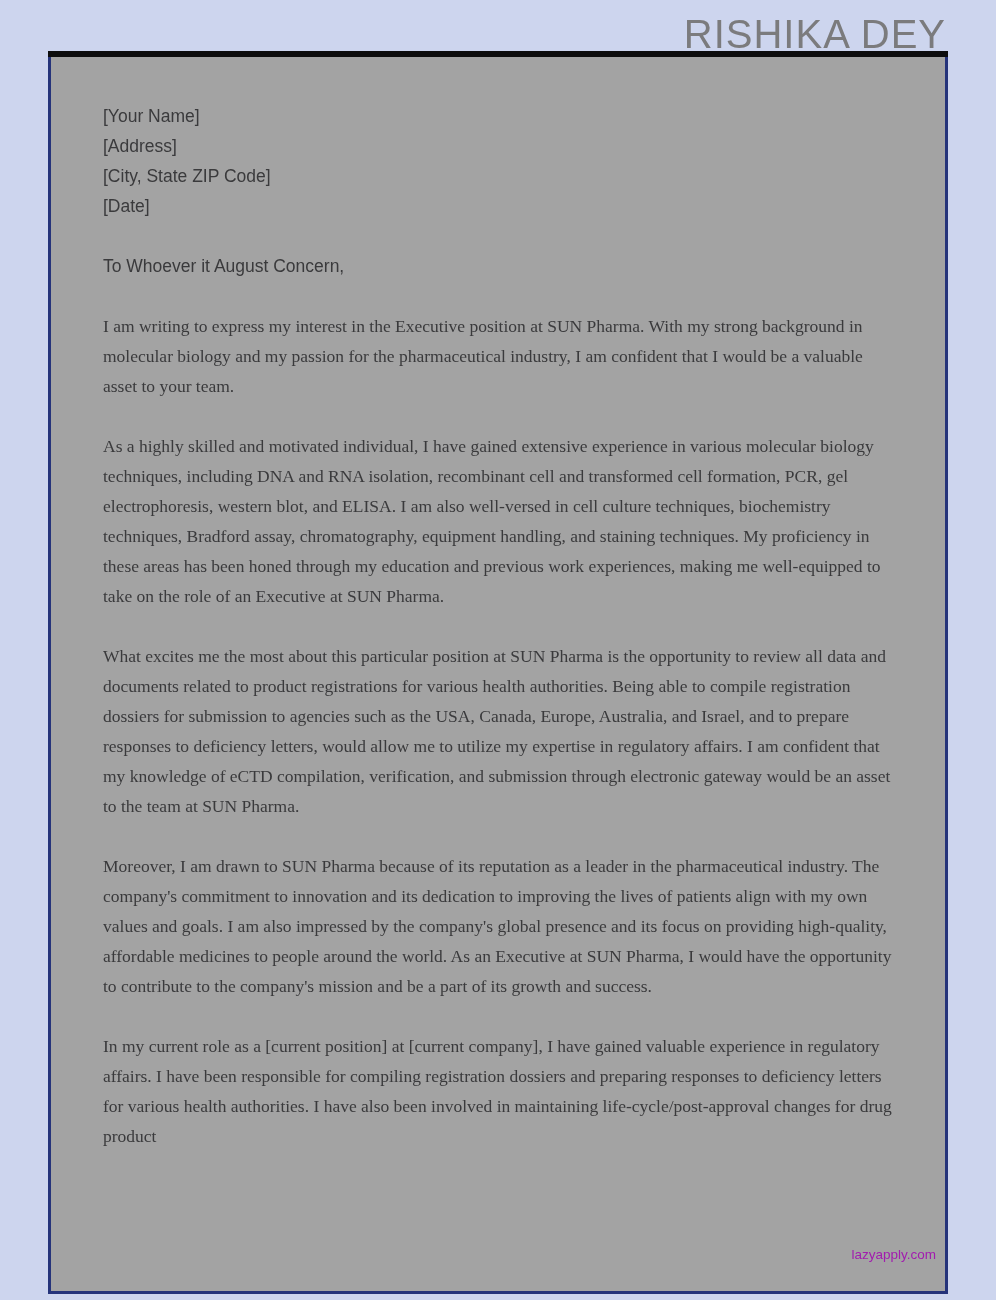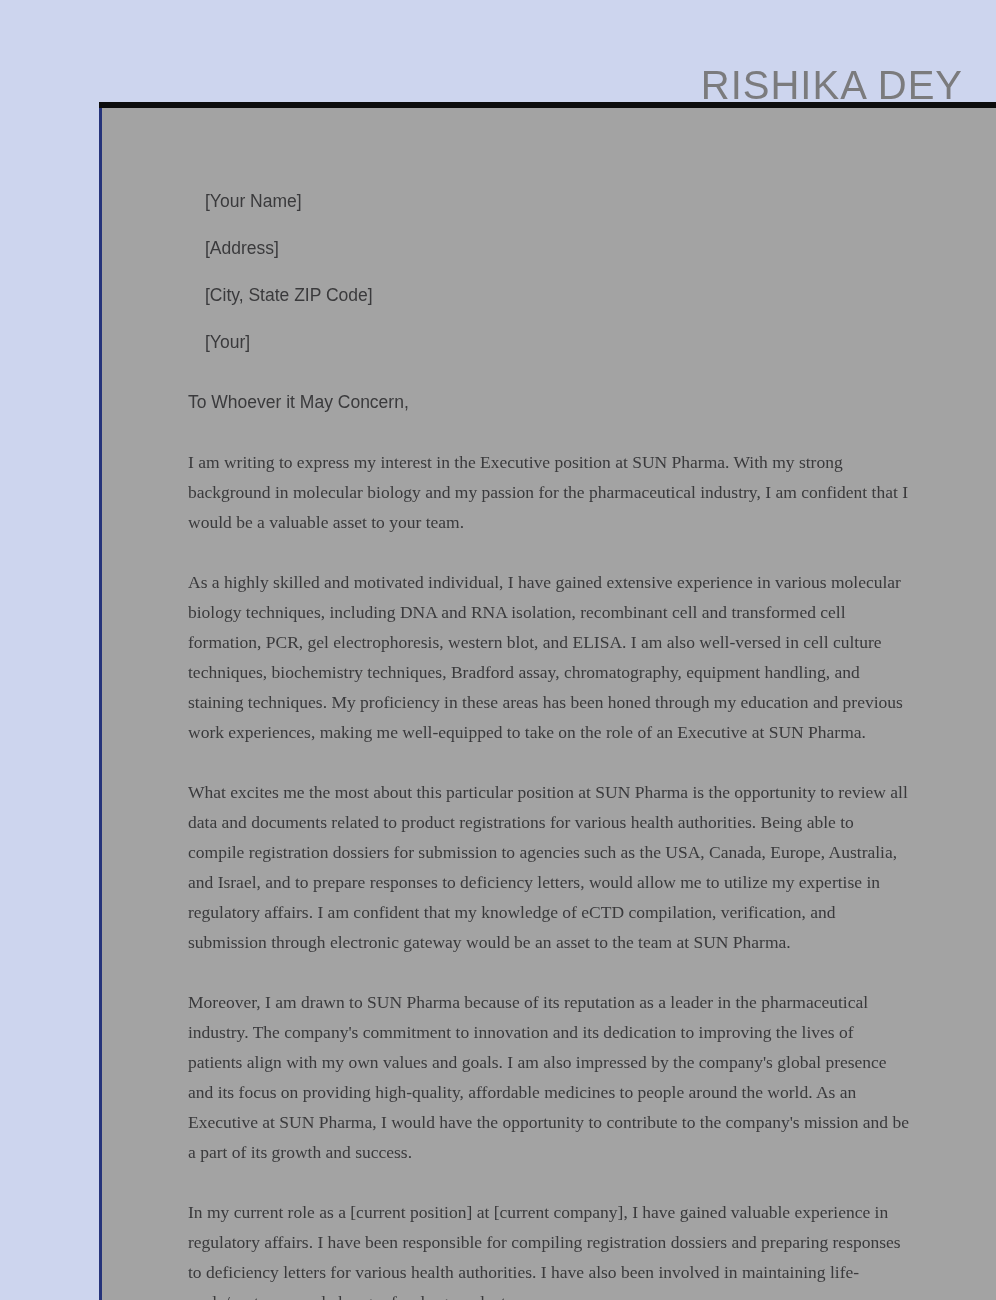--- a/index.html
+++ b/index.html
@@ -1,15 +1,15 @@
 <!DOCTYPE html>
 <html><head>
 <meta charset="utf-8">
 <style>
-  * { margin: 17px; padding: 0; box-sizing: border-box; }
+  * { margin: 0; padding: 0; box-sizing: border-box; }
 
   html, body {
     width: 996px;
     height: 1300px;
     overflow: hidden;
   }
 
   body {
     background: #cdd5ee;
     font-family: "Liberation Sans", sans-serif;
@@ -84,24 +84,24 @@
 
 <div class="top-bar"></div>
 
 <div class="page">
   <div class="page-inner">
 
     <div class="sender-block">
       <div>[Your Name]</div>
       <div>[Address]</div>
       <div>[City, State ZIP Code]</div>
-      <div>[Your]</div>
+      <div>[Date]</div>
     </div>
 
-    <div class="salutation">To Whoever it May Concern,</div>
+    <div class="salutation">To Whoever it August Concern,</div>
 
     <p class="para">I am writing to express my interest in the Executive position at SUN Pharma. With my strong background in molecular biology and my passion for the pharmaceutical industry, I am confident that I would be a valuable asset to your team.</p>
     <p class="para">As a highly skilled and motivated individual, I have gained extensive experience in various molecular biology techniques, including DNA and RNA isolation, recombinant cell and transformed cell formation, PCR, gel electrophoresis, western blot, and ELISA. I am also well-versed in cell culture techniques, biochemistry techniques, Bradford assay, chromatography, equipment handling, and staining techniques. My proficiency in these areas has been honed through my education and previous work experiences, making me well-equipped to take on the role of an Executive at SUN Pharma.</p>
     <p class="para">What excites me the most about this particular position at SUN Pharma is the opportunity to review all data and documents related to product registrations for various health authorities. Being able to compile registration dossiers for submission to agencies such as the USA, Canada, Europe, Australia, and Israel, and to prepare responses to deficiency letters, would allow me to utilize my expertise in regulatory affairs. I am confident that my knowledge of eCTD compilation, verification, and submission through electronic gateway would be an asset to the team at SUN Pharma.</p>
     <p class="para">Moreover, I am drawn to SUN Pharma because of its reputation as a leader in the pharmaceutical industry. The company's commitment to innovation and its dedication to improving the lives of patients align with my own values and goals. I am also impressed by the company's global presence and its focus on providing high-quality, affordable medicines to people around the world. As an Executive at SUN Pharma, I would have the opportunity to contribute to the company's mission and be a part of its growth and success.</p>
     <p class="para">In my current role as a [current position] at [current company], I have gained valuable experience in regulatory affairs. I have been responsible for compiling registration dossiers and preparing responses to deficiency letters for various health authorities. I have also been involved in maintaining life-cycle/post-approval changes for drug product</p>
 
   </div>
 </div>
 

